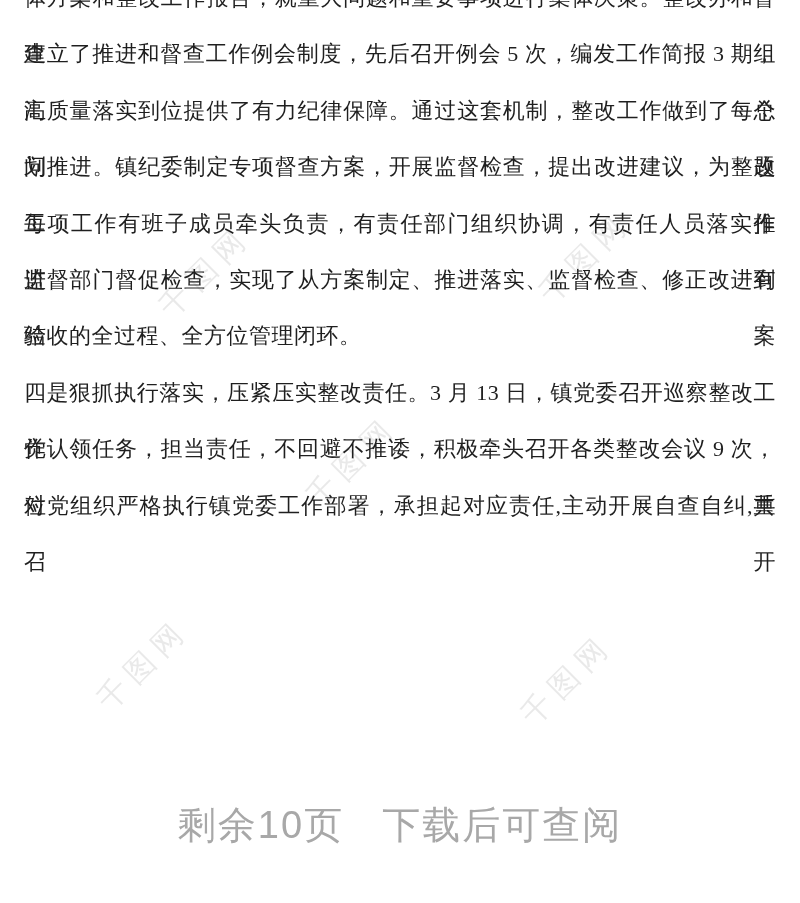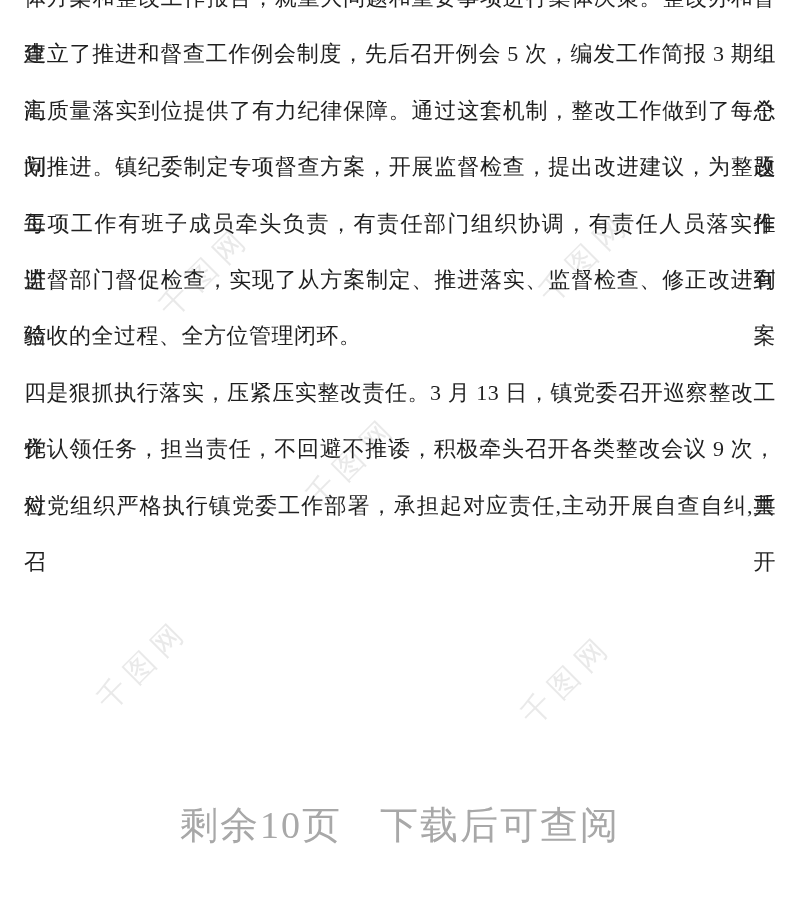--- a/index.html
+++ b/index.html
@@ -59,21 +59,21 @@
     text-justify: inter-character;
   }
 
   
   .footer-notice {
     position: absolute;
     left: 0;
     right: 0;
     top: 800px;
     text-align: center;
-    font-family: Liberation Serif, serif;
+    font-family: Liberation Sans, sans-serif;
     font-size: 38px;
     color: #a8a8a8;
     letter-spacing: 2px;
     white-space: nowrap;
   }
   .footer-notice .gap {
     display: inline-block;
     width: 38px;
   }
 </style>

